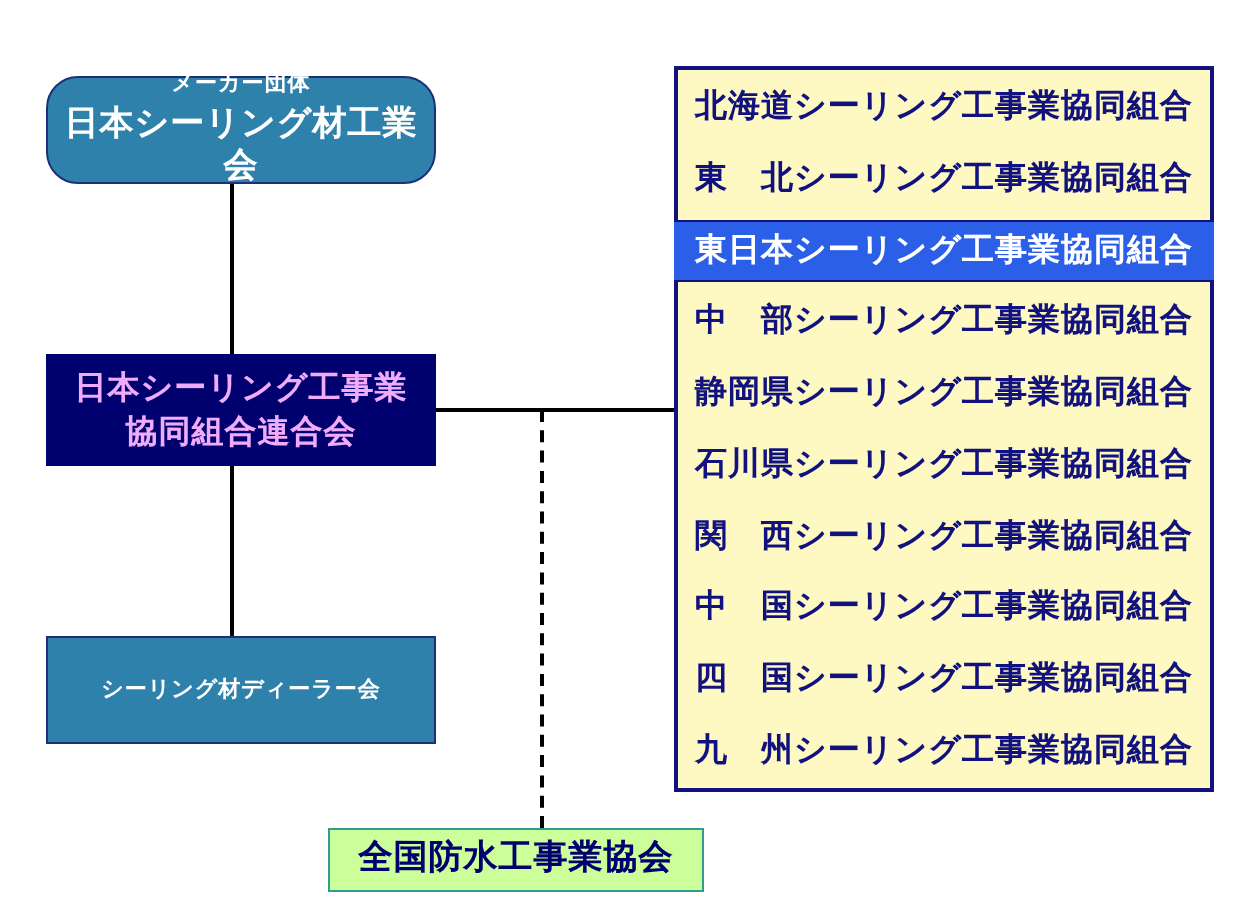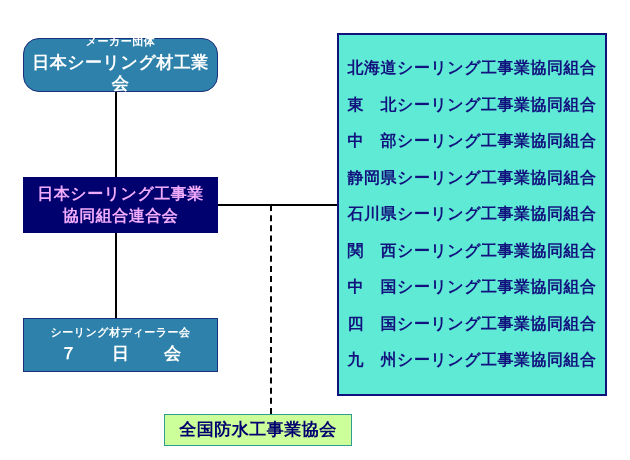--- a/index.html
+++ b/index.html
@@ -92,26 +92,26 @@
   .box-green .line-large {
     font-size: 17px;
     font-weight: bold;
     letter-spacing: 0.5px;
   }
 
   
   #member-panel {
     position: absolute;
     box-sizing: border-box;
-    background: #5eead4;
+    background: #fef9c3;
     border: 2px solid #12127e;
     display: flex;
     flex-direction: column;
     justify-content: space-between;
-    padding: 18px 0;
+    padding: 3px 0;
   }
   .member-row {
     box-sizing: border-box;
     height: 31px;
     display: flex;
     align-items: center;
     justify-content: center;
     font-size: 16px;
     font-weight: bold;
     color: #12127e;
@@ -147,30 +147,30 @@
     <div class="line-large">日本シーリング材工業会</div>
   </div>
 
   <div class="box box-navy" style="left:23px; top:177px; width:195px; height:56px;">
     <div class="line-large">日本シーリング工事業</div>
     <div class="line-large">協同組合連合会</div>
   </div>
 
   <div class="box box-steel" style="left:23px; top:318px; width:195px; height:54px;">
     <div class="line-small">シーリング材ディーラー会</div>
-    <div class="line-spaced">７　日　会</div>
   </div>
 
   <div class="box box-green" style="left:164px; top:414px; width:188px; height:32px;">
     <div class="line-large">全国防水工事業協会</div>
   </div>
 
   <div id="member-panel" style="left:337px; top:33px; width:270px; height:363px;">
       <div class="member-row">北海道シーリング工事業協同組合</div>
       <div class="member-row">東　北シーリング工事業協同組合</div>
+      <div class="member-row highlight">東日本シーリング工事業協同組合</div>
       <div class="member-row">中　部シーリング工事業協同組合</div>
       <div class="member-row">静岡県シーリング工事業協同組合</div>
       <div class="member-row">石川県シーリング工事業協同組合</div>
       <div class="member-row">関　西シーリング工事業協同組合</div>
       <div class="member-row">中　国シーリング工事業協同組合</div>
       <div class="member-row">四　国シーリング工事業協同組合</div>
       <div class="member-row">九　州シーリング工事業協同組合</div>
     </div>
 
 </div>

